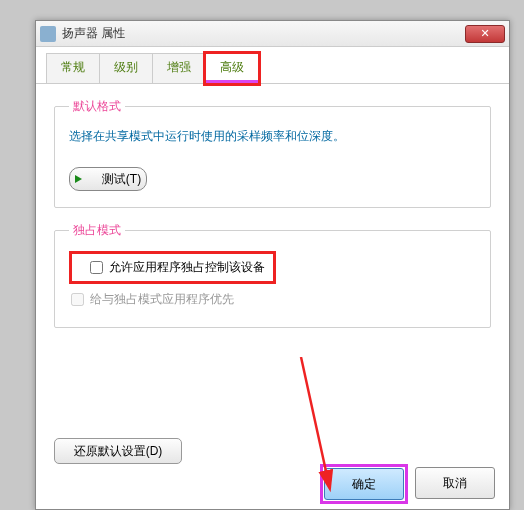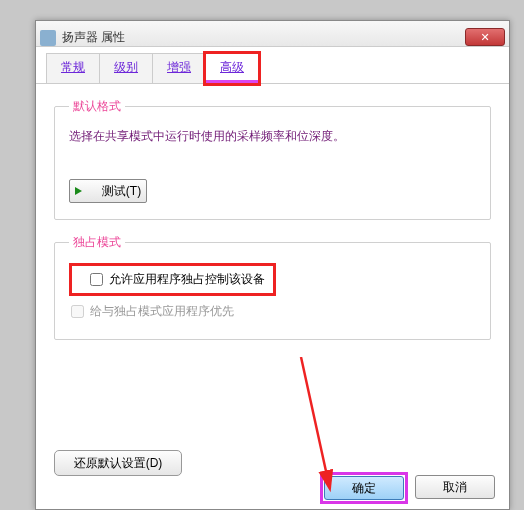--- a/index.html
+++ b/index.html
@@ -19,23 +19,22 @@
     height: 490px;
     background: #fff;
     border: 1px solid #888;
     box-shadow: 0 0 6px rgba(0,0,0,0.3);
   }
   .titlebar {
     height: 26px;
     background: linear-gradient(#f7f7f7, #e8e8e8);
     border-bottom: 1px solid #ccc;
     display: flex;
-    align-items: flex-end;
+    align-items: center;
     padding: 0 4px;
-    font-family: Liberation Serif, serif;
   }
   .titlebar .icon {
     width: 16px; height: 16px;
     background: #8ab0d0;
     border-radius: 2px;
     margin-right: 6px;
     display:inline-block;
   }
   .titlebar .title { flex:1; color:#333; }
   .close-btn {
@@ -52,56 +51,55 @@
     padding: 6px 10px 0 10px;
     border-bottom:1px solid #ccc;
     position:relative;
   }
   .tab {
     padding:5px 14px 4px;
     border:1px solid #ccc;
     border-bottom:none;
     background:#f3f3f3;
     margin-right:-1px;
-    color:#6d28d9;
+    color:#4d7c0f;
     position:relative;
-    text-decoration:underline;
   }
   .tab.active {
     background:#fff;
     border-bottom:4px solid #d946ef;
     z-index:2;
     margin-bottom:-1px;
   }
   .hl-red { outline:3px solid #e22; outline-offset:-1px; }
   .content { padding:14px 18px 10px; }
   fieldset {
     border:1px solid #d0d0d0;
     border-radius:2px;
     padding:12px 14px 16px;
     margin-bottom:14px;
   }
   legend { padding:0 4px; color:#ec4899; }
-  .desc { color:#701a75; margin-bottom:34px; line-height:1.5; }
+  .desc { color:#0369a1; margin-bottom:22px; line-height:1.5; }
   .format-row { display:flex; gap:12px; align-items:center; }
   .select {
     flex:1;
     height:24px;
     border:1px solid #aaa;
     background:linear-gradient(#fff,#eee);
     display:flex; align-items:center;
     padding:0 8px;
     border-radius:2px;
   }
   .select .caret { margin-left:auto; font-size:10px; color:#555; }
   .test-btn {
     width:78px; height:24px;
     border:1px solid #888;
     background:linear-gradient(#fdfdfd,#e6e6e6);
-    border-radius:2px;
+    border-radius:10px;
     display:flex; align-items:center; justify-content:center;
     gap:20px;
   }
   .play-icon {
     width:0; height:0;
     border-left:7px solid #1a8a1a;
     border-top:4px solid transparent;
     border-bottom:4px solid transparent;
   }
   .cb-row { display:flex; align-items:center; gap:6px; padding:3px 2px; }
@@ -120,21 +118,21 @@
     border-radius:5px;
     display:flex; align-items:center; justify-content:center;
     margin-top:110px;
   }
   .footer {
     position:absolute;
     bottom:8px; right:14px;
     display:flex; gap:10px;
   }
   .std-btn {
-    width:80px; height:24px;
+    width:80px; height:32px;
     border:1px solid #8a8a8a;
     background:linear-gradient(#fdfdfd,#e6e6e6);
     border-radius:3px;
     display:flex; align-items:center; justify-content:center;
   }
   .ok-wrap {
     outline:3px solid #d936e8;
     padding:1px;
   }
   .ok-btn {

